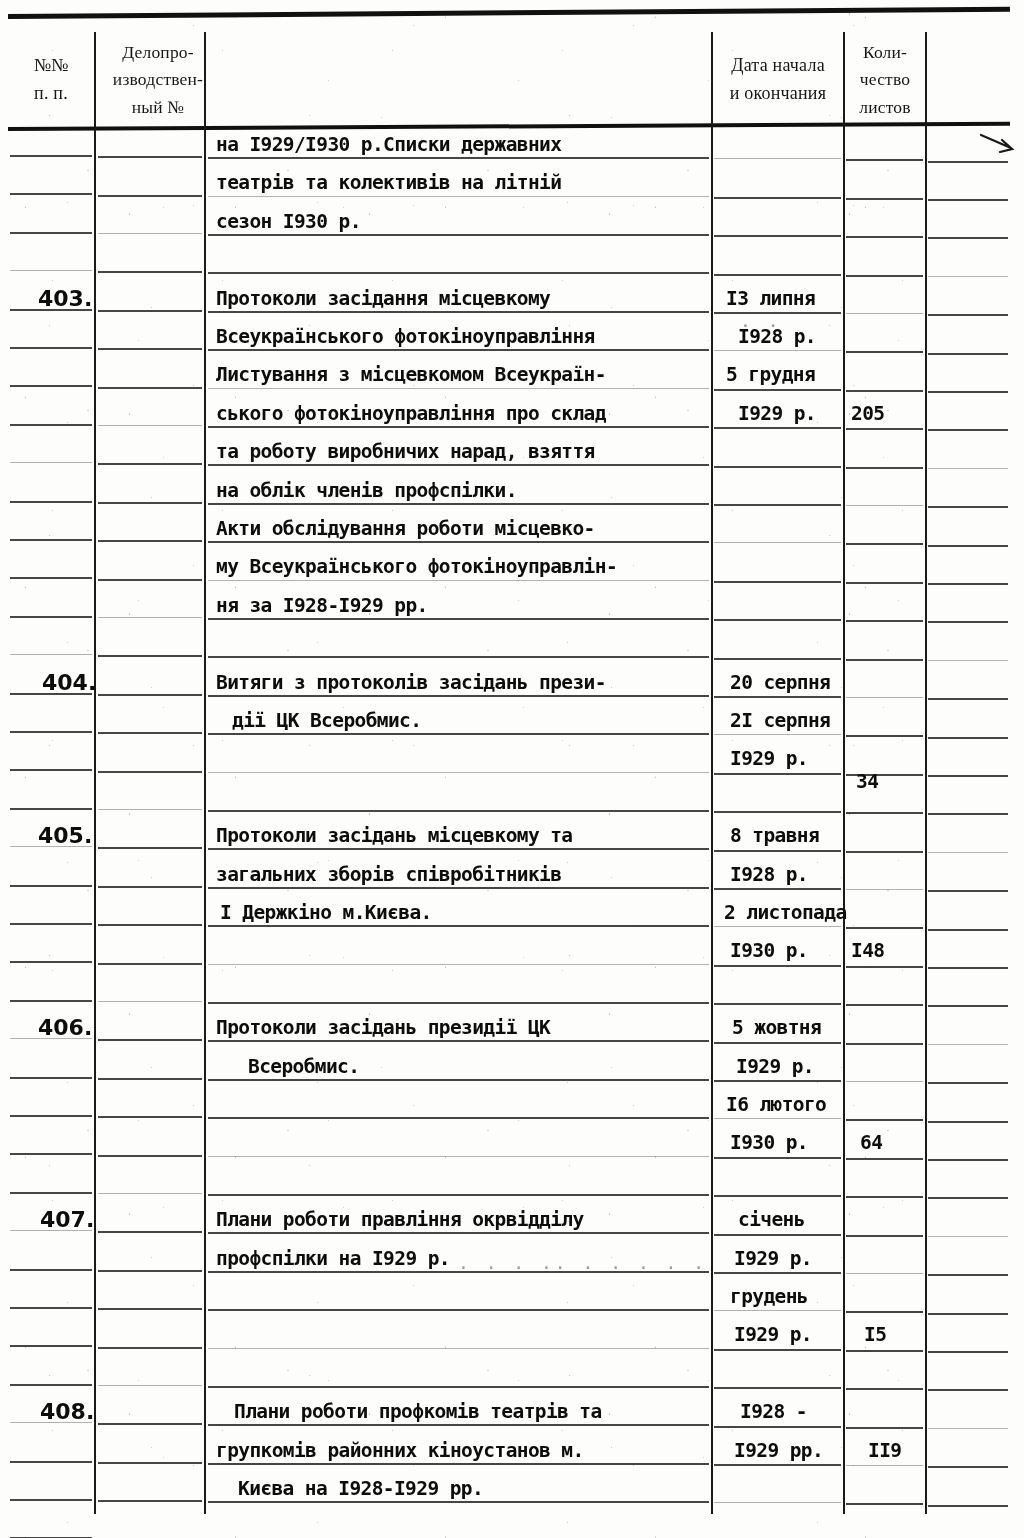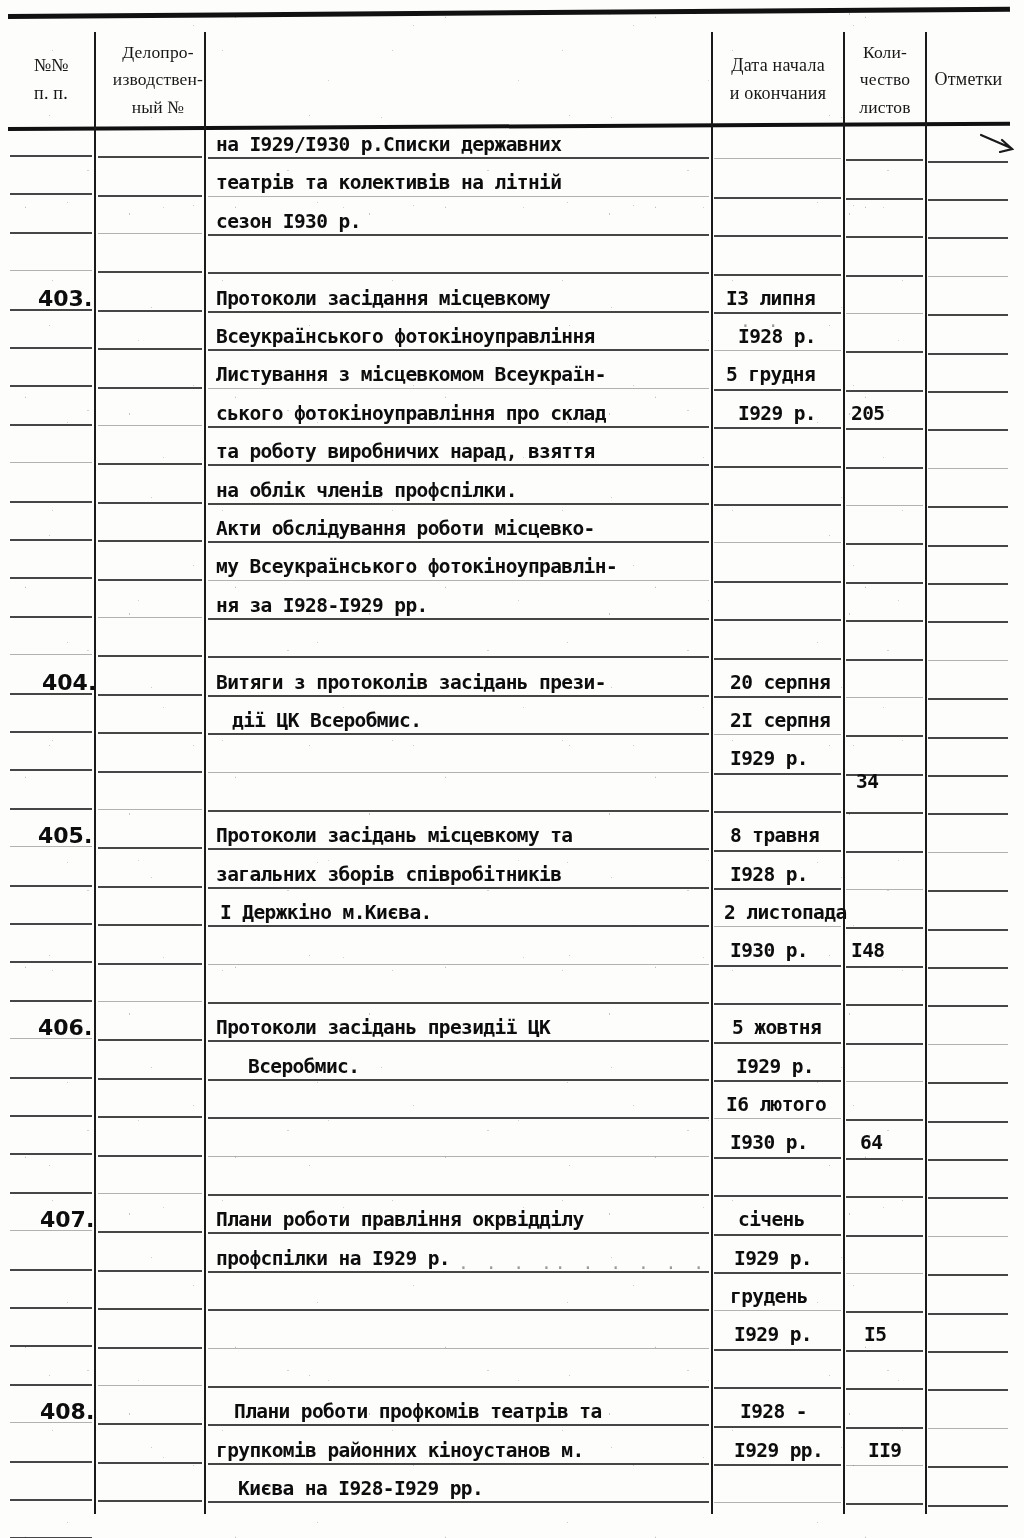--- a/index.html
+++ b/index.html
@@ -206,23 +206,20 @@
         <span>Дата начала</span>
         <span>и  окончания</span>
       </div>
 
       <div class="head-cell hc-count">
         <span>Коли-</span>
         <span>чество</span>
         <span>листов</span>
       </div>
 
-      <div class="head-cell hc-marks">
-        <span>Отметки</span>
-      </div>
 
       <svg class="head-arrow" viewBox="0 0 34 26">
         <path d="M1 3 L31 16 M22 8 L32 17 L20 20" stroke="#1a1a1a" stroke-width="2.2" fill="none" stroke-linecap="round"></path>
       </svg>
     </div>
 
     <div class="body-rules">
 
       <div id="rules-layer">
           <div class="hline seg-a" style="top: 24px;"></div>

